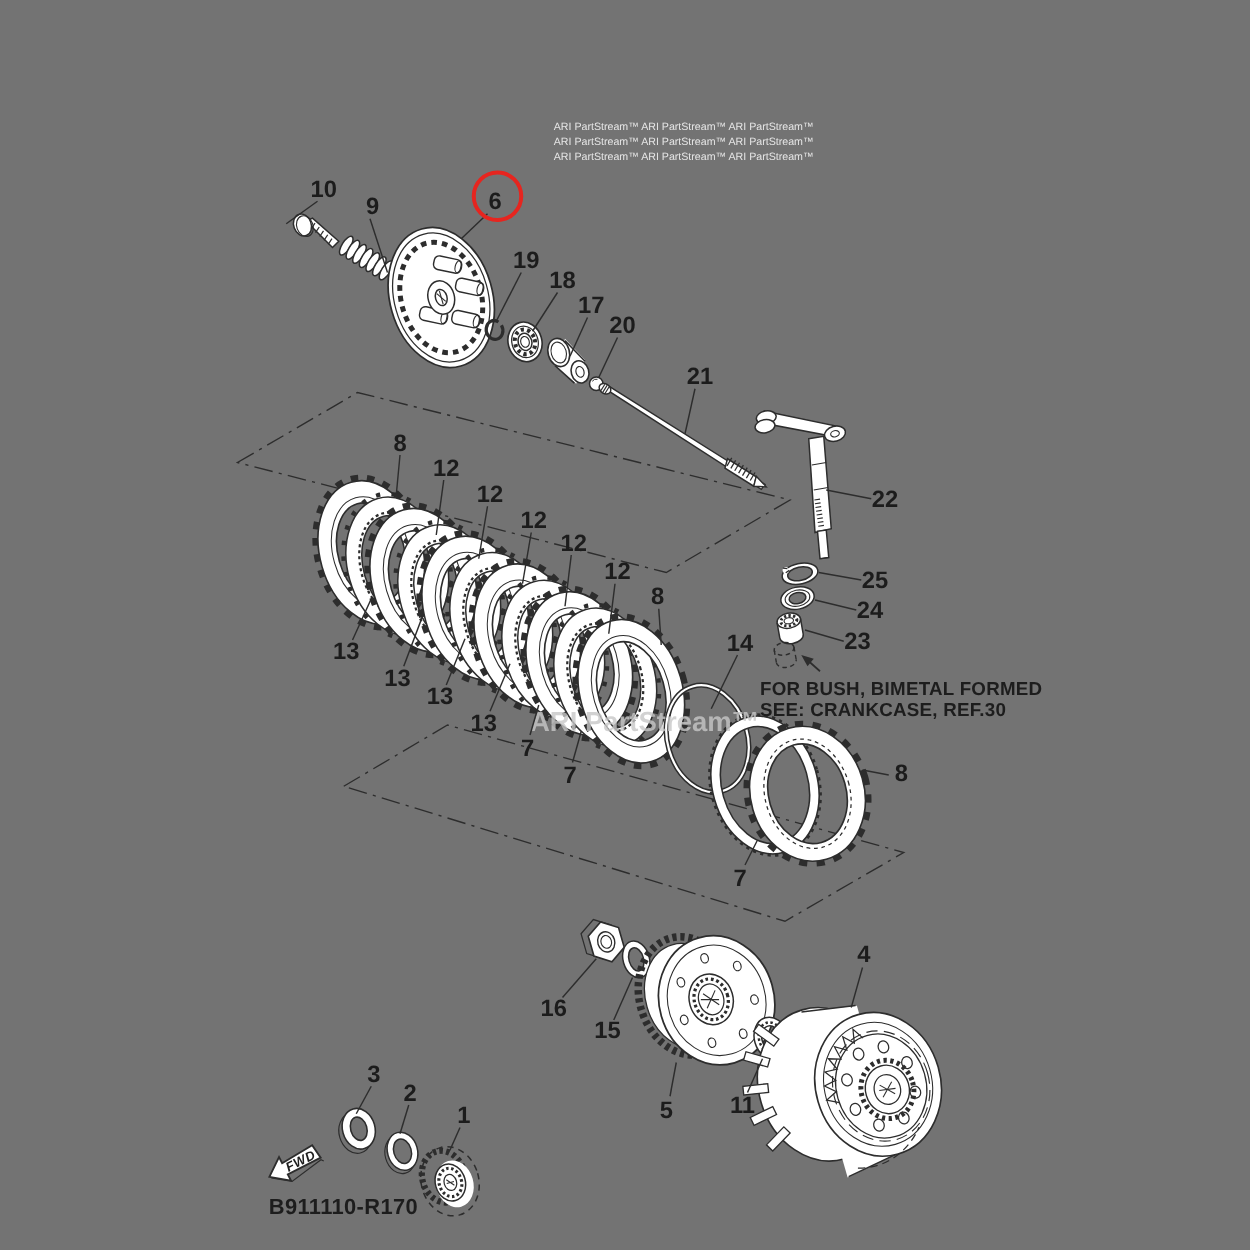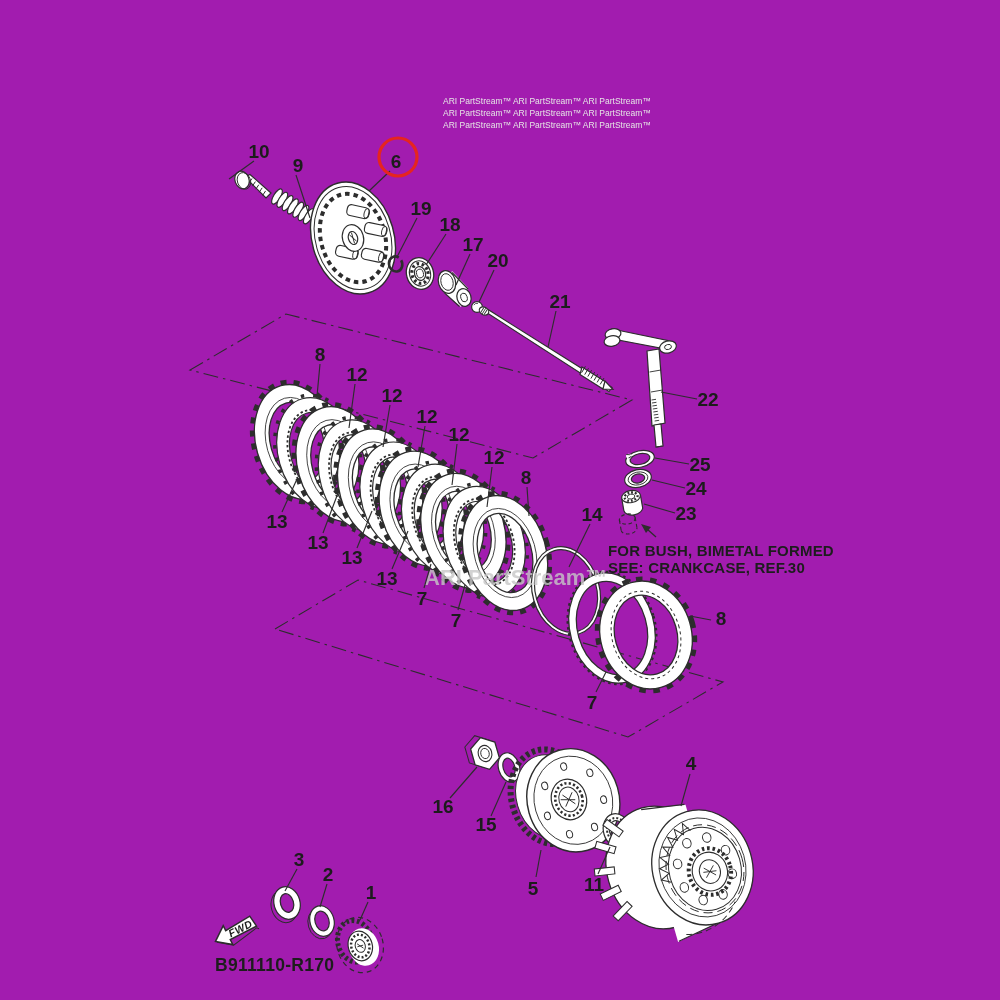--- a/index.html
+++ b/index.html
@@ -1,16 +1,16 @@
 <!DOCTYPE html>
 <html><head>
 <meta charset="utf-8">
 <style>
   html,body{margin:0;padding:0;background:#ffffff;}
-  .stage{position:relative;width:1000px;height:1000px;background:#a21caf;overflow:hidden;
+  .stage{position:relative;width:1000px;height:1000px;background:#737373;overflow:hidden;
          font-family:"Liberation Sans", sans-serif;}
   svg{position:absolute;left:0;top:0;}
   text{font-family:"Liberation Sans", sans-serif;}
   .callout-label{font-size:19px;font-weight:bold;fill:#1c1c1c;}
   .note-text{font-size:15px;font-weight:600;fill:#1d1d1d;letter-spacing:.2px;}
   .part-code{font-size:17.5px;font-weight:bold;fill:#1d1d1d;letter-spacing:.3px;}
   .watermark-mid{font-size:22px;font-weight:600;fill:#c7c7c7;opacity:.8;}
   .watermark-top{font-size:8.5px;fill:#e6e6e6;}
   .fwd-text{font-size:10.5px;font-weight:bold;font-style:italic;fill:#1d1d1d;letter-spacing:.5px;}
 </style>

